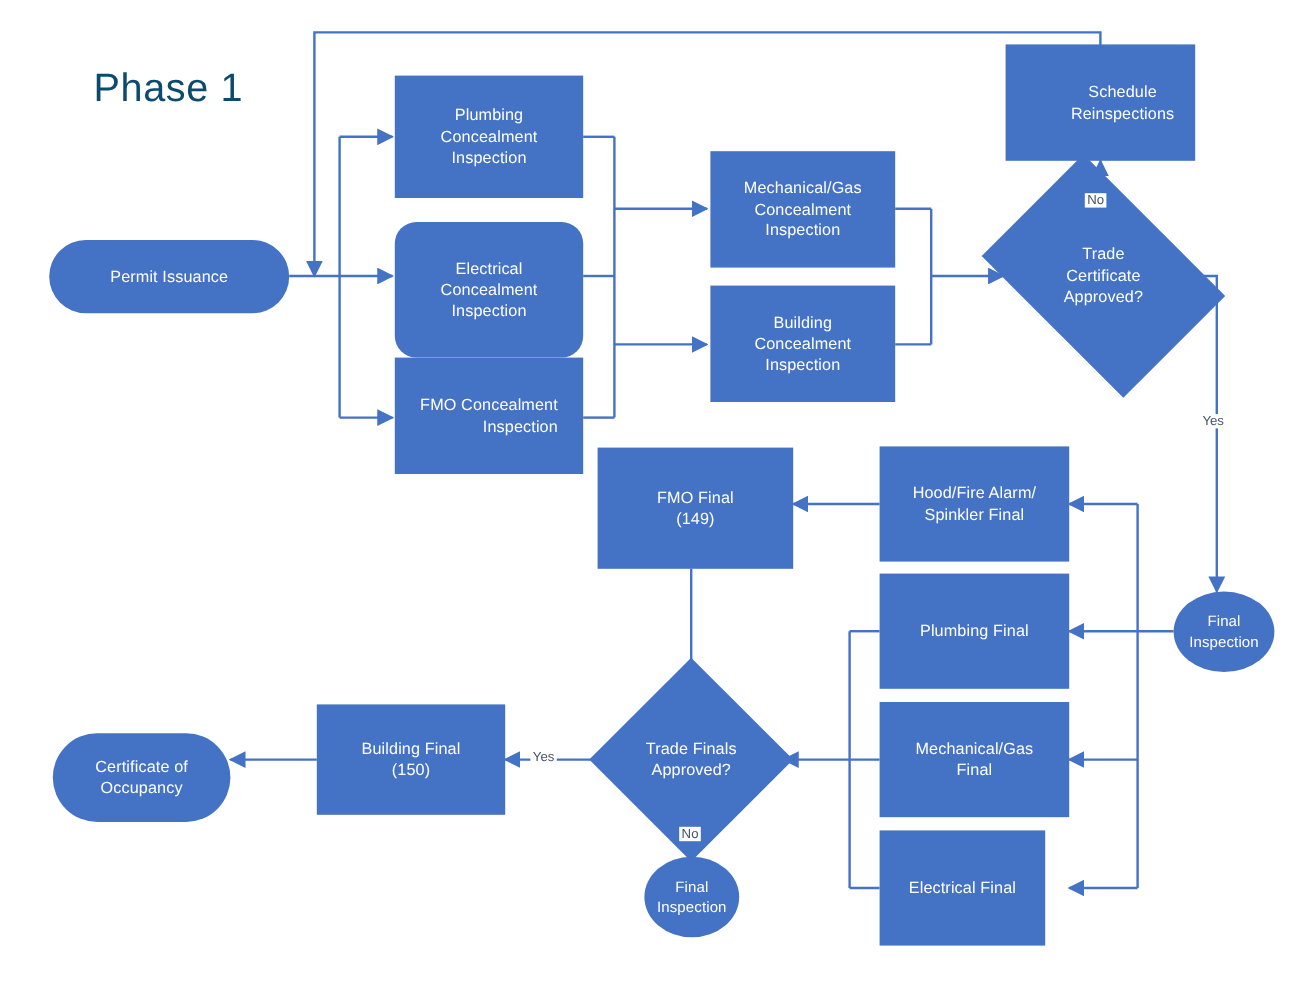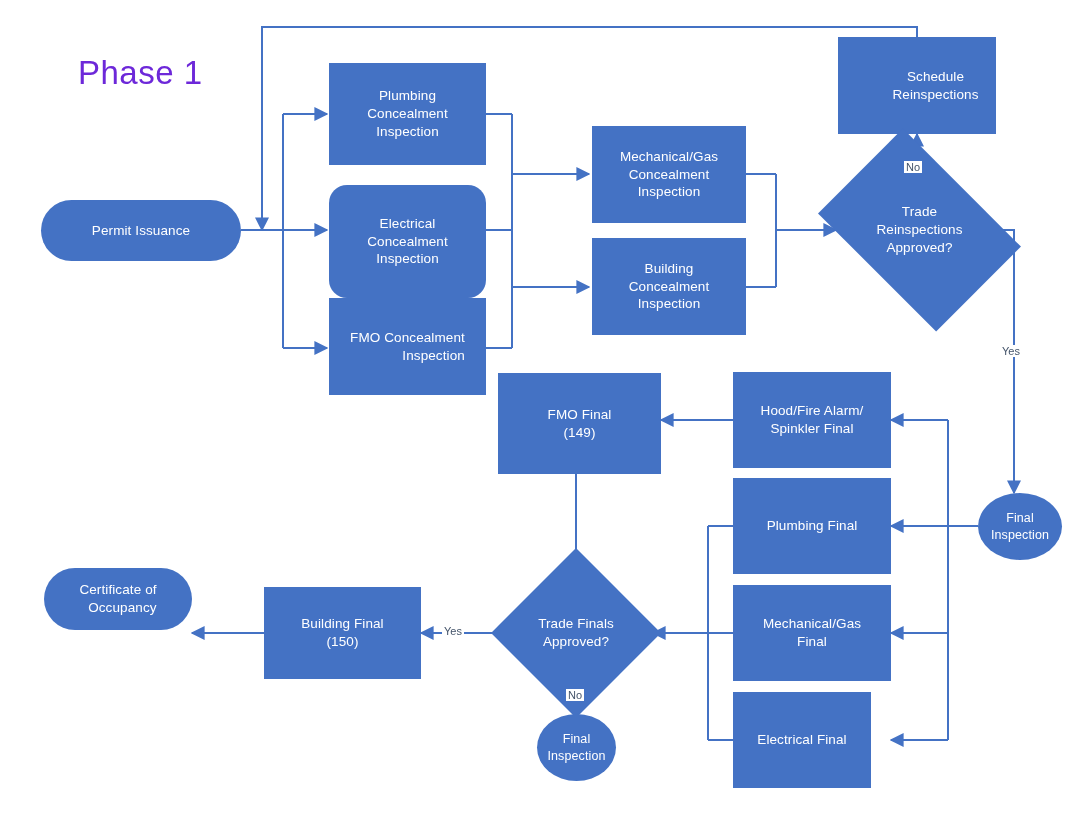--- a/index.html
+++ b/index.html
@@ -51,21 +51,21 @@
     background: #4472C4;
     transform: rotate(45deg);
   }
   .diamond-label {
     position: relative;
     z-index: 2;
     width: 100%;
   }
   .title {
     position: absolute;
-    color: #6d28d9;
+    color: #0c4a6e;
     font-size: 33px;
     font-weight: 400;
     letter-spacing: 0.5px;
     white-space: nowrap;
   }
   .edge-label {
     position: absolute;
     color: #44546A;
     font-size: 11px;
     background: #ffffff;
@@ -170,21 +170,21 @@
   </div>
 
   <div class="node rect" style="left:838px; top:37px; width:158px; height:97px;padding-left:43px;">
     <span style="white-space:pre-line">Schedule
 Reinspections</span>
   </div>
 
   <div class="node diamond" style="left:836px; top:170px; width:167px; height:120px;">
     <span class="diamond-shape"></span>
     <span class="diamond-label" style="white-space:pre-line">Trade
-Reinspections
+Certificate
 Approved?</span>
   </div>
 
   <div class="node ellipse" style="left:978px; top:493px; width:84px; height:67px; font-size:12.5px;">
     <span style="white-space:pre-line">Final
 Inspection</span>
   </div>
 
   <div class="node rect" style="left:733px; top:372px; width:158px; height:96px;">
     <span style="white-space:pre-line">Hood/Fire Alarm/
@@ -218,21 +218,21 @@
   <div class="node ellipse" style="left:537px; top:714px; width:79px; height:67px; font-size:12.5px;">
     <span style="white-space:pre-line">Final
 Inspection</span>
   </div>
 
   <div class="node rect" style="left:264px; top:587px; width:157px; height:92px;">
     <span style="white-space:pre-line">Building Final
 (150)</span>
   </div>
 
-  <div class="node stadium" style="left:44px; top:568px; width:148px; height:62px;text-align:right;">
+  <div class="node stadium" style="left:44px; top:611px; width:148px; height:74px;">
     <span style="white-space:pre-line">Certificate of
 Occupancy</span>
   </div>
 
   <div class="edge-label" style="left:904px; top:161px;">No</div>
 
   <div class="edge-label" style="left:1000px; top:345px;">Yes</div>
 
   <div class="edge-label" style="left:566px; top:689px;">No</div>
 

